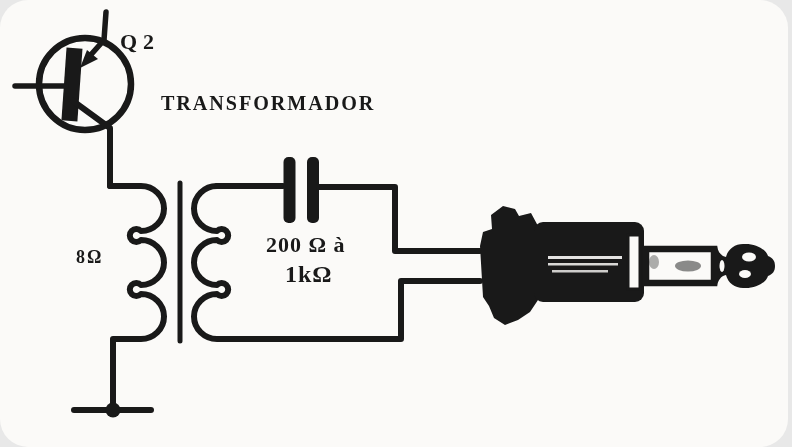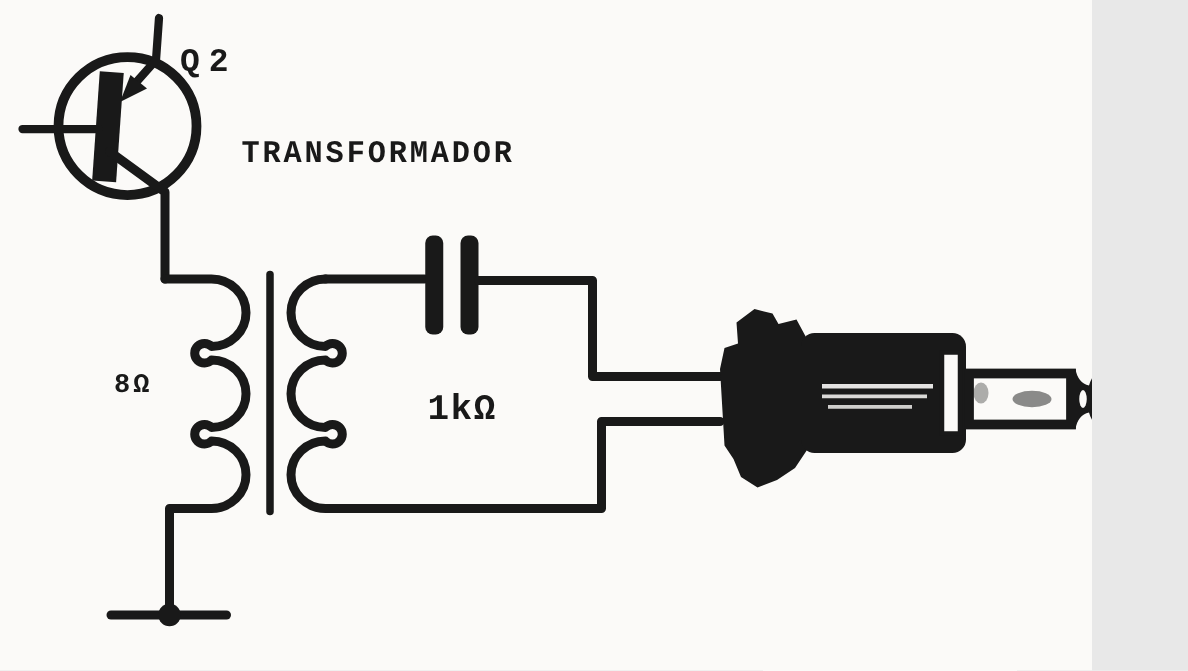--- a/index.html
+++ b/index.html
@@ -1,21 +1,22 @@
 <!DOCTYPE html>
 <html style="--ink: #191919; --paper: #fbfaf8;"><head>
 <meta charset="utf-8">
 <style>
   html,body{margin:0;padding:0;background:#e8e8e8;}
   .canvas{
     position:relative;
-    width:728px;height:447px;
+    width:788px;height:447px;
     background:var(--paper,#fbfaf8);
-    font-family:Liberation Mono, monospace;
+    font-family:Liberation Serif, serif;
     overflow:hidden;
+    border-radius:28px;
   }
   .canvas svg{position:absolute;left:0;top:0;}
   .stroke{fill:none;stroke:var(--ink,#191919);stroke-linecap:round;stroke-linejoin:round;}
   .fill{fill:var(--ink,#191919);stroke:none;}
   .paperfill{fill:var(--paper,#fbfaf8);}
   .lbl{
     position:absolute;
     color:var(--ink,#191919);
     font-weight:700;
     white-space:pre;
@@ -90,15 +91,16 @@
       <ellipse class="paperfill" cx="749" cy="257" rx="7" ry="4.5"></ellipse>
       <ellipse class="paperfill" cx="745" cy="274" rx="6" ry="4"></ellipse>
       <ellipse class="paperfill" cx="722" cy="266" rx="2.5" ry="6"></ellipse>
     </g>
 
   </svg>
 
   <div class="lbl lbl-q2">Q2</div>
   <div class="lbl lbl-transformador">TRANSFORMADOR</div>
   <div class="lbl lbl-8ohm">8Ω</div>
+  <div class="lbl lbl-200">200 Ω à</div>
   <div class="lbl lbl-1k">1kΩ</div>
 
 </div>
 
 </body></html>

